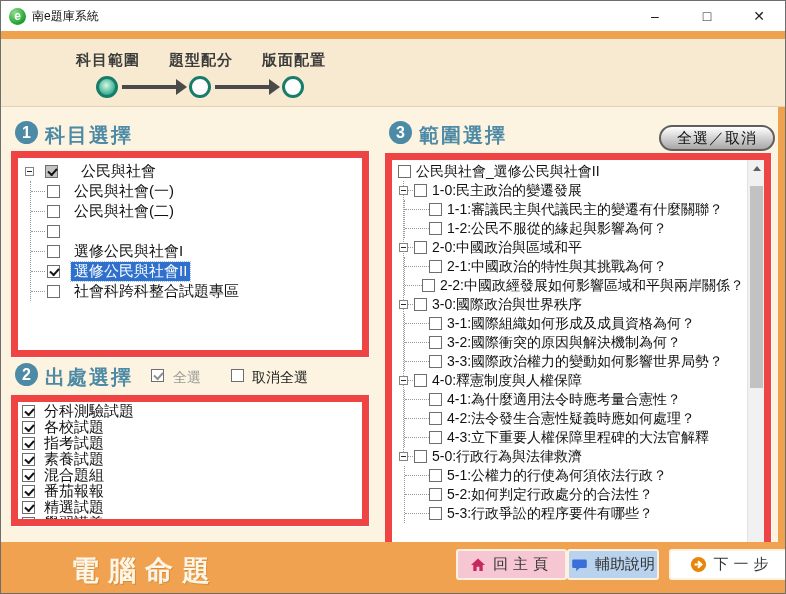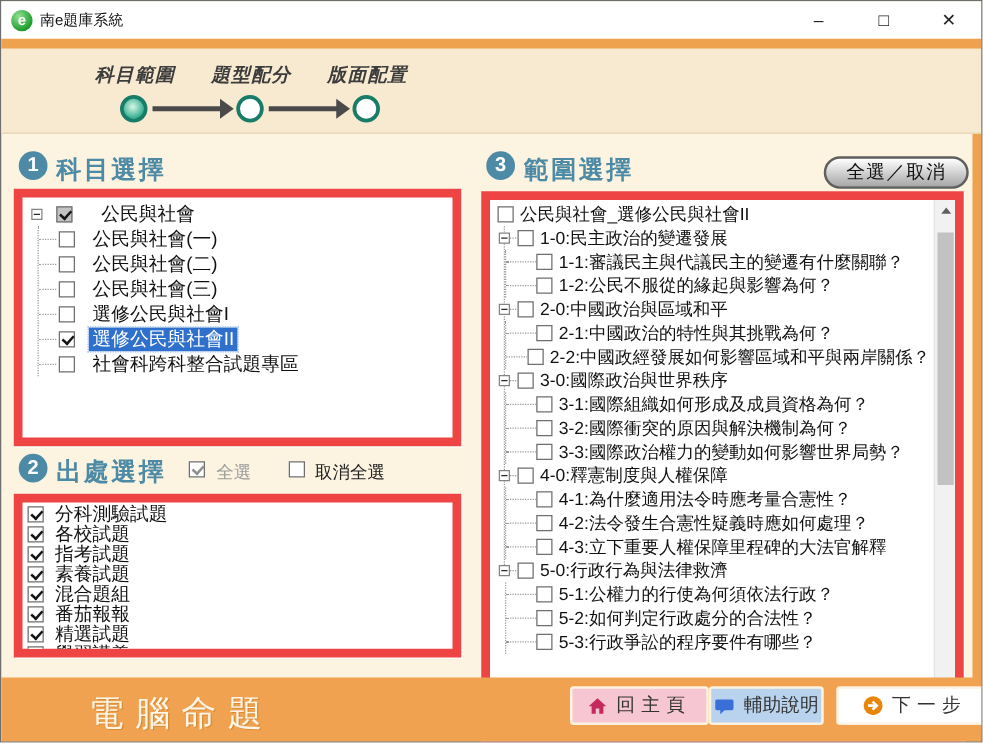--- a/index.html
+++ b/index.html
@@ -16,21 +16,21 @@
              color:#fff; font-size:12px; font-weight:bold; text-align:center; line-height:16px; }
   .apptitle { font-size:12px; color:#111; }
   .wbtns { position:absolute; right:0; top:0; height:30px; display:flex; }
   .wbtn { width:52px; height:30px; display:flex; align-items:center; justify-content:center;
           font-size:14px; color:#222; cursor:default; }
 
   
   .orangestrip { position:absolute; left:0; top:30px; width:100%; height:8px; background:#efa24e; }
   .rightstrip  { position:absolute; right:0; top:38px; width:7px; bottom:0; background:#efa24e; }
   .steps { position:absolute; left:0; top:38px; width:100%; height:68px; background:#f8ead0;
-           border-bottom:1px solid #e3d3b4;font-style:italic; }
+           border-bottom:1px solid #e3d3b4; }
   .steplabel { position:absolute; top:12px; font-size:15px; font-weight:bold; color:#3c3c3c;
                letter-spacing:1px; }
   .stepcircle { position:absolute; top:37px; width:22px; height:22px; border-radius:50%;
                 border:3px solid #177c68; background:#fff; }
   .stepcircle.filled { background:radial-gradient(circle at 45% 40%, #d8f7e6, #2ca98a 75%); }
   .steparrow { position:absolute; top:46px; height:4px; background:#4a4a4a; }
   .steparrow::after { content:""; position:absolute; right:-10px; top:-6px;
                       border-left:11px solid #4a4a4a; border-top:8px solid transparent;
                       border-bottom:8px solid transparent; }
 
@@ -111,21 +111,21 @@
   .tri { width:0; height:0; }
   .tri.up    { border-left:4px solid transparent; border-right:4px solid transparent; border-bottom:5px solid #5f5f5f; }
   .tri.down  { border-left:4px solid transparent; border-right:4px solid transparent; border-top:5px solid #5f5f5f; }
   .tri.left  { border-top:4px solid transparent; border-bottom:4px solid transparent; border-right:5px solid #5f5f5f; }
   .tri.right { border-top:4px solid transparent; border-bottom:4px solid transparent; border-left:5px solid #5f5f5f; }
   .vthumb { position:absolute; left:2px; width:13px; background:#c2c2c2; }
   .hthumb { position:absolute; top:2px; height:13px; background:#c2c2c2; }
 
   
   .footer { position:absolute; left:0; top:541px; width:100%; height:53px; background:#f0a251; }
-  .brand { position:absolute; left:70px; top:10px; font-size:28px; font-weight:normal; color:#fdf6e8;
+  .brand { position:absolute; left:70px; top:10px; font-size:28px; font-weight:bold; color:#fdf6e8;
            letter-spacing:9px; text-shadow:1px 1px 0 #d98c33; }
   .fbtn { position:absolute; top:7px; height:31px; border:2px solid #fdf2df; border-radius:3px;
           display:flex; align-items:center; justify-content:center; gap:7px;
           font-size:15px; color:#333; cursor:pointer; }
   .fbtn .flabel { letter-spacing:5px; }
   #btn-home { left:455px; width:111px;  background:#f6c6d2;text-align:right; }
   #btn-help { left:566px; width:92px;  background:#b9d3ee; }
   #btn-next { left:668px; width:125px; background:#ffffff; }
   .fbtn svg { flex:0 0 auto; }
 </style>
@@ -176,21 +176,20 @@
 
   <div class="trow">
     <span class="stub"></span>
     <span class="cb"></span>
     <span class="tlabel">公民與社會(二)</span>
   </div>
 
   <div class="trow">
     <span class="stub"></span>
     <span class="cb"></span>
-    <span class="tlabel">公民與社會(三)</span>
   </div>
 
   <div class="trow">
     <span class="stub"></span>
     <span class="cb"></span>
     <span class="tlabel">選修公民與社會I</span>
   </div>
 
   <div class="trow">
     <span class="stub"></span>

